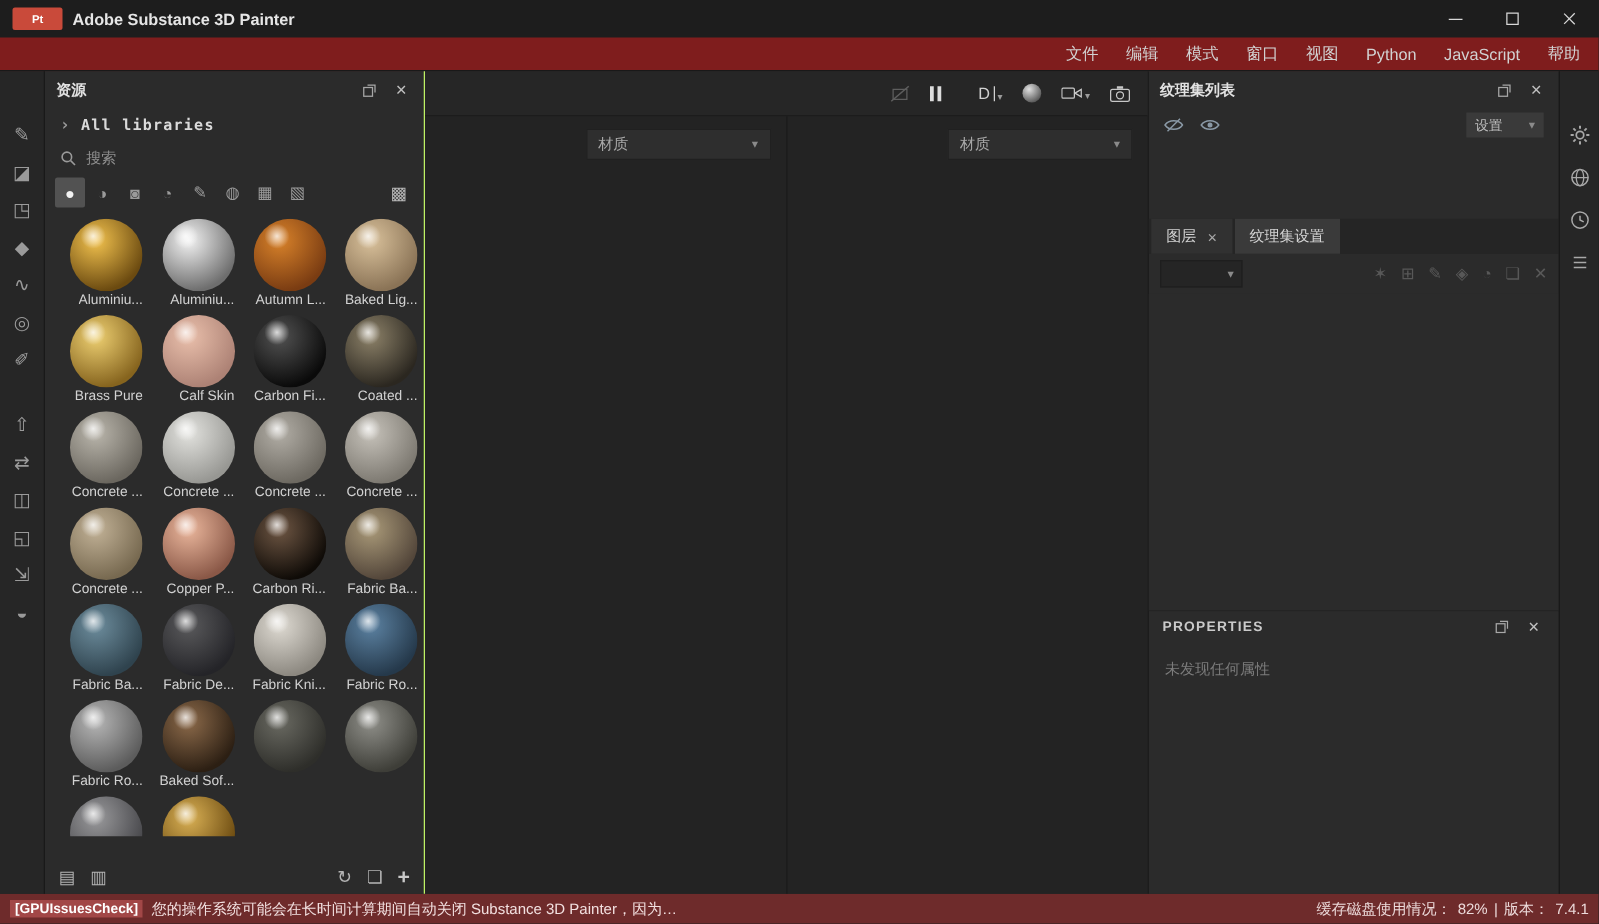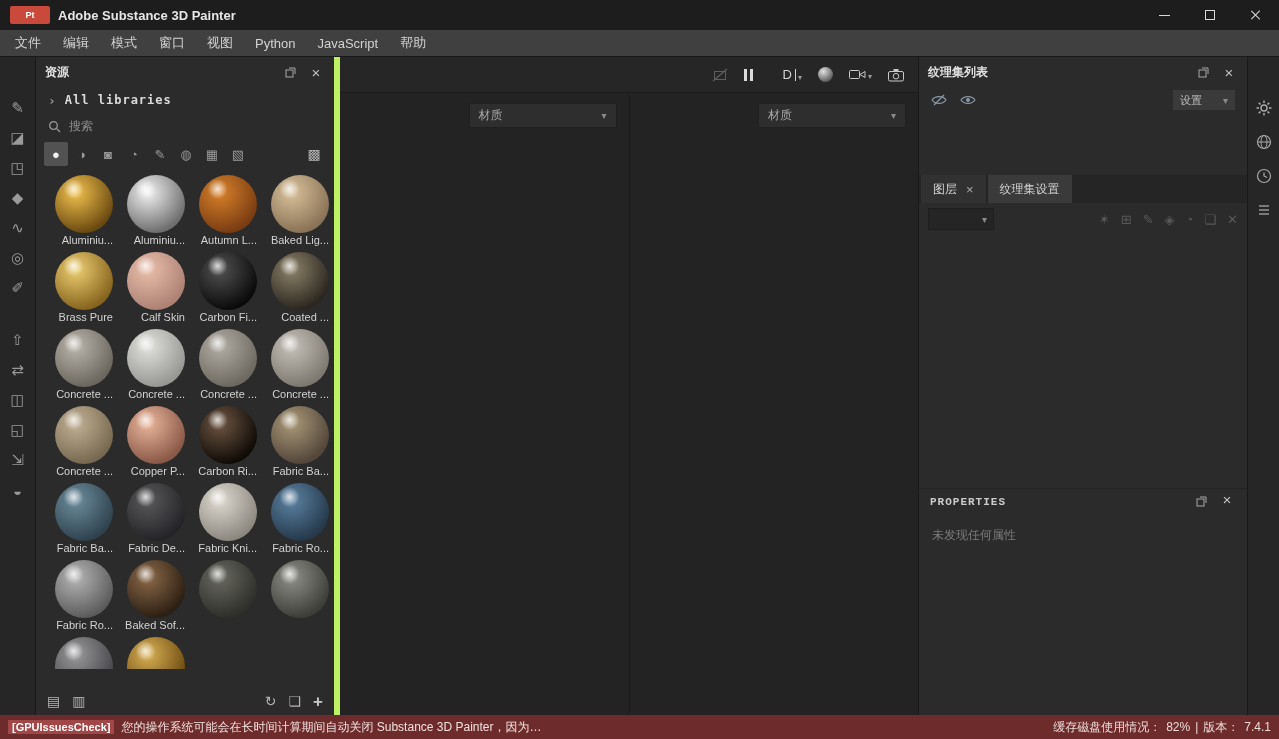--- a/index.html
+++ b/index.html
@@ -16,30 +16,30 @@
     font-size:9px; font-weight:bold; display:flex; align-items:center; justify-content:center; }
   .win-title { font-size:13px; font-weight:bold; color:#e6e6e6; }
   .win-controls { margin-left:auto; display:flex; height:30px; }
   .win-btn { width:46px; display:flex; align-items:center; justify-content:center; }
   .min-glyph { width:11px; height:1px; background:#d8d8d8; }
   .max-glyph { width:10px; height:10px; border:1px solid #d8d8d8; }
   .close-glyph { position:relative; width:12px; height:12px; }
   .close-glyph::before,.close-glyph::after { content:""; position:absolute; left:5px; top:0; width:1.4px; height:12px; background:#d8d8d8; }
   .close-glyph::before { transform:rotate(45deg); } .close-glyph::after { transform:rotate(-45deg); }
   
-  .menubar { height:27px; background:#404040; border-bottom:1px solid #191919; display:flex; align-items:center; padding:0 4px; }
+  .menubar { height:27px; background:#7f1d1d; border-bottom:1px solid #191919; display:flex; align-items:center; padding:0 4px;justify-content:flex-end; }
   .menu-item { padding:0 11px; height:100%; display:flex; align-items:center; font-size:13px; color:#d2d2d2; }
   
   .main { height:658px; display:flex; }
   
   .left-toolbar { width:36px; background:#262626; border-right:1px solid #191919; display:flex; flex-direction:column; align-items:center; padding-top:36px; }
   .tool-btn { width:34px; height:30px; display:flex; align-items:center; justify-content:center; font-size:15px; color:#9a9a9a; }
   .tool-gap { height:22px; }
   
-  .assets-panel { width:304px; background:#2b2b2b; border-right:6px solid #bef264; display:flex; flex-direction:column; }
+  .assets-panel { width:304px; background:#2b2b2b; border-right:1px solid #bef264; display:flex; flex-direction:column; }
   .panel-header { height:30px; display:flex; align-items:center; gap:8px; padding:0 9px; }
   .panel-title { font-size:12px; font-weight:bold; color:#e2e2e2; }
   .header-spacer { flex:1; }
   .icon-btn { display:flex; align-items:center; justify-content:center; width:18px; height:18px; color:#b0b0b0; }
   .close-x { font-size:15px; color:#c0c0c0; line-height:1; }
   .lib-row { height:26px; display:flex; align-items:center; gap:8px; padding:0 12px;
     font-family:"DejaVu Sans Mono","Liberation Mono",monospace; font-size:12px; font-weight:bold; letter-spacing:1px; color:#dadada; }
   .lib-chevron { color:#9a9a9a; font-size:13px; }
   .search-row { height:26px; display:flex; align-items:center; gap:8px; padding:0 12px; }
   .search-placeholder { color:#8e8e8e; font-size:12px; }
@@ -82,21 +82,21 @@
   .tabbar { height:28px; background:#252525; display:flex; align-items:stretch; padding-left:2px; gap:2px; }
   .tab { display:flex; align-items:center; padding:0 12px; font-size:12px; color:#d4d4d4; }
   .tab.active { background:#313131; }
   .tab.inactive { background:#3a3a3a; }
   .tab-close { margin-left:9px; color:#a8a8a8; font-size:13px; line-height:1; }
   .layers-toolbar { height:32px; display:flex; align-items:center; padding:0 9px; }
   .layers-select { width:66px; height:22px; background:#252525; border:1px solid #1e1e1e; display:flex; align-items:center; padding:0 6px; }
   .layers-icons { margin-left:auto; display:flex; gap:11px; }
   .layer-icon { font-size:13px; color:#585858; }
   .layers-empty { height:253px; background:#2b2b2b; }
-  .props-header { height:26px; display:flex; align-items:center; gap:8px; padding:0 11px; border-top:1px solid #242424;font-family:Liberation Mono, monospace; }
+  .props-header { height:26px; display:flex; align-items:center; gap:8px; padding:0 11px; border-top:1px solid #242424; }
   .props-title { font-size:11px; font-weight:bold; letter-spacing:1px; color:#cacaca; }
   .props-body { flex:1; padding:13px 13px; }
   .props-empty { color:#7b7b7b; font-size:12px; }
   
   .right-toolbar { width:32px; background:#262626; border-left:1px solid #191919; display:flex; flex-direction:column; align-items:center; padding-top:36px; gap:4px; }
   .rt-btn { width:30px; height:30px; display:flex; align-items:center; justify-content:center; }
   
   .statusbar { height:24px; background:#6e2b2b; display:flex; align-items:center; padding:0 8px; font-size:12px; }
   .status-tag { background:#a24747; color:#ffffff; font-weight:bold; padding:1px 4px; font-size:11px; }
   .status-msg { margin-left:7px; color:#f2e0e0; white-space:nowrap; overflow:hidden; }

